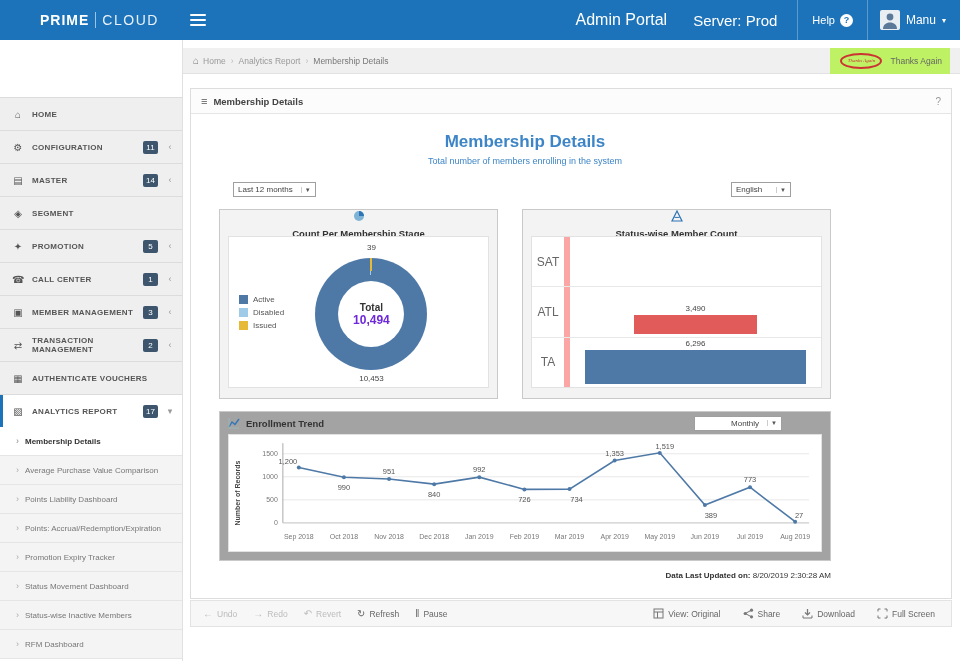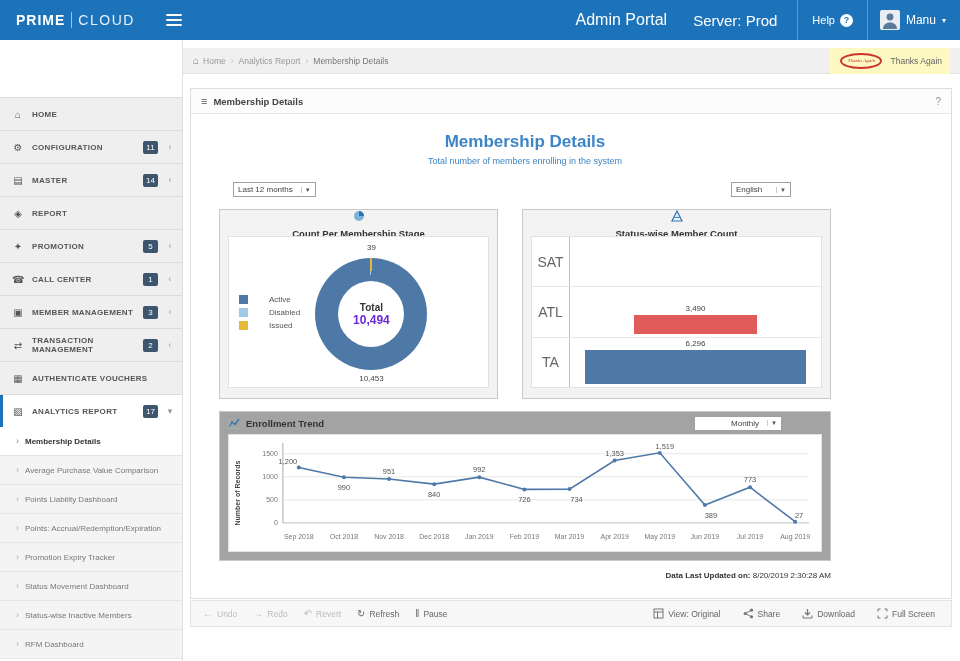--- a/index.html
+++ b/index.html
@@ -1,21 +1,21 @@
 <!DOCTYPE html>
 <html><head>
 <meta charset="utf-8">
 <style>
   * { margin:0; padding:0; box-sizing:border-box; }
   html,body { width:960px; height:661px; }
   body { font-family:"Liberation Sans","DejaVu Sans",sans-serif; background:#fff; position:relative; overflow:hidden; color:#333; }
 
   
   .topbar { position:absolute; left:0; top:0; width:960px; height:40px; background:#1c73b9; display:flex; align-items:center; color:#fff; z-index:5; }
-  .brand { display:flex; align-items:center; gap:6px; padding-left:16px; width:148px; cursor:pointer; }
+  .brand { display:flex; align-items:center; gap:6px; padding-left:16px; width:148px; cursor:pointer;margin-left:24px; }
   .brand .p1 { font-weight:bold; font-size:14px; letter-spacing:1px; }
   .brand .bsep { width:1px; height:16px; background:#9cc4e4; }
   .brand .p2 { font-weight:normal; font-size:14px; letter-spacing:1.5px; color:#e8f1f9; }
   .hamburger { margin-left:18px; cursor:pointer; display:flex; flex-direction:column; gap:3px; }
   .hamburger span { display:block; width:16px; height:2px; background:#fff; border-radius:1px; }
   .topbar-right { margin-left:auto; display:flex; align-items:center; height:100%; }
   .portal-title { font-size:16px; margin-right:26px; }
   .server-label { font-size:15px; margin-right:20px; }
   .tb-divider { width:1px; height:100%; background:rgba(255,255,255,.28); }
   .help-box { display:flex; align-items:center; gap:5px; padding:0 14px; height:100%; font-size:11px; cursor:pointer; }
@@ -23,21 +23,21 @@
   .user-box { display:flex; align-items:center; gap:6px; padding:0 14px 0 12px; height:100%; font-size:12px; cursor:pointer; }
   .avatar { width:20px; height:20px; background:#e9eef3; border-radius:2px; overflow:hidden; display:flex; align-items:flex-end; justify-content:center; }
   .caret { font-size:8px; }
 
   
   .crumbbar { position:absolute; left:183px; top:48px; width:777px; height:26px; background:#f0f0f0; border-bottom:1px solid #e2e2e2; display:flex; align-items:center; padding:0 10px; font-size:8.5px; color:#999; }
   .crumbbar .home-glyph { font-size:10px; color:#777; margin-right:4px; }
   .crumb { color:#999; cursor:pointer; }
   .crumb.current { color:#777; cursor:default; }
   .crumb-sep { margin:0 5px; color:#bbb; }
-  .client-area { margin-left:auto; background:#fef9c3; height:26px; display:flex; align-items:center; gap:8px; padding:0 8px 0 10px; }
+  .client-area { margin-left:auto; background:#bef264; height:26px; display:flex; align-items:center; gap:8px; padding:0 8px 0 10px; }
   .client-logo { width:42px; height:16px; border:2px solid #cc3333; border-radius:50%; display:flex; align-items:center; justify-content:center; overflow:hidden; }
   .client-logo span { font-family:"Liberation Serif","DejaVu Serif",serif; font-style:italic; font-size:5px; color:#cc3333; white-space:nowrap; }
   .client-name { font-size:8.5px; color:#666; }
 
   
   .sidebar { position:absolute; left:0; top:40px; width:183px; height:621px; background:#fff; border-right:1px solid #e0e0e0; z-index:4; }
   .nav { position:absolute; top:57px; left:0; right:0; border-top:1px solid #dcdcdc; }
   .nav-item { height:33px; display:flex; align-items:center; gap:8px; padding:0 8px 0 12px; background:#efefef; border-bottom:1px solid #dcdcdc; cursor:pointer; }
   .nav-item.active { background:#fff; border-left:3px solid #1c73b9; padding-left:9px; }
   .nav-glyph { width:12px; color:#555; font-size:10px; text-align:center; }
@@ -73,28 +73,28 @@
   .chart-body { margin:0 8px 10px; background:#fff; border:1px solid #e2e2e2; position:relative; height:152px; }
 
   
   .donut { position:absolute; left:calc(55% - 56px); top:21px; width:112px; height:112px; border-radius:50%; cursor:pointer; }
   .donut-hole { position:absolute; inset:23px; background:#fff; border-radius:50%; display:flex; flex-direction:column; align-items:center; justify-content:center; }
   .donut-total-label { font-size:10px; font-weight:bold; color:#333; }
   .donut-total-value { font-size:12px; font-weight:bold; color:#6d28d9; }
   .callout-top { position:absolute; left:calc(55% - 56px); width:112px; top:6px; text-align:center; font-size:8px; color:#444; }
   .callout-bottom { position:absolute; left:calc(55% - 56px); width:112px; top:137px; text-align:center; font-size:8px; color:#444; }
   .legend { position:absolute; left:10px; top:58px; display:flex; flex-direction:column; gap:4px; }
-  .legend-row { display:flex; align-items:center; gap:21px; font-size:8px; color:#555; }
+  .legend-row { display:flex; align-items:center; gap:5px; font-size:8px; color:#555; }
   .legend-swatch { width:9px; height:9px; }
 
   
   .pyr-rows { position:absolute; inset:0; display:flex; flex-direction:column; }
   .pyr-row { flex:1; display:flex; border-bottom:1px solid #e8e8e8; min-height:0; }
   .pyr-row:last-child { border-bottom:none; }
-  .pyr-cat { width:38px; border-right:1px solid #fca5a5; display:flex; align-items:center; justify-content:center; font-size:14px; color:#666; }
+  .pyr-cat { width:38px; border-right:6px solid #fca5a5; display:flex; align-items:center; justify-content:center; font-size:12px; color:#666; }
   .pyr-plot { flex:1; display:flex; flex-direction:column; align-items:center; justify-content:flex-end; padding-bottom:3px; }
   .pyr-value { font-size:8px; color:#444; margin-bottom:2px; }
   .pyr-bar { cursor:pointer; }
 
   
   .trend-panel { margin-top:12px; width:612px; border:1px solid #c9c9c9; background:#a3a3a3; overflow:hidden; }
   .trend-header { height:22px; display:flex; align-items:center; gap:6px; padding:0 8px; font-size:9.5px; font-weight:bold; color:#333; }
   .trend-header .dropdown { margin-left:auto; margin-right:40px;padding-left:36px; }
   .trend-body { margin:0 8px 8px; background:#fff; border:1px solid #e2e2e2; height:118px; display:flex; }
   .y-title { width:16px; position:relative; }
@@ -178,21 +178,21 @@
         <span class="nav-chevron">‹</span>
       </div>
       <div class="nav-item">
         <span class="nav-glyph">▤</span>
         <span class="nav-label">MASTER</span>
         <span class="nav-badge">14</span>
         <span class="nav-chevron">‹</span>
       </div>
       <div class="nav-item">
         <span class="nav-glyph">◈</span>
-        <span class="nav-label">REPORT</span>
+        <span class="nav-label">SEGMENT</span>
         <span class="nav-chevron"></span>
       </div>
       <div class="nav-item">
         <span class="nav-glyph">✦</span>
         <span class="nav-label">PROMOTION</span>
         <span class="nav-badge">5</span>
         <span class="nav-chevron">‹</span>
       </div>
       <div class="nav-item">
         <span class="nav-glyph">☎</span>

